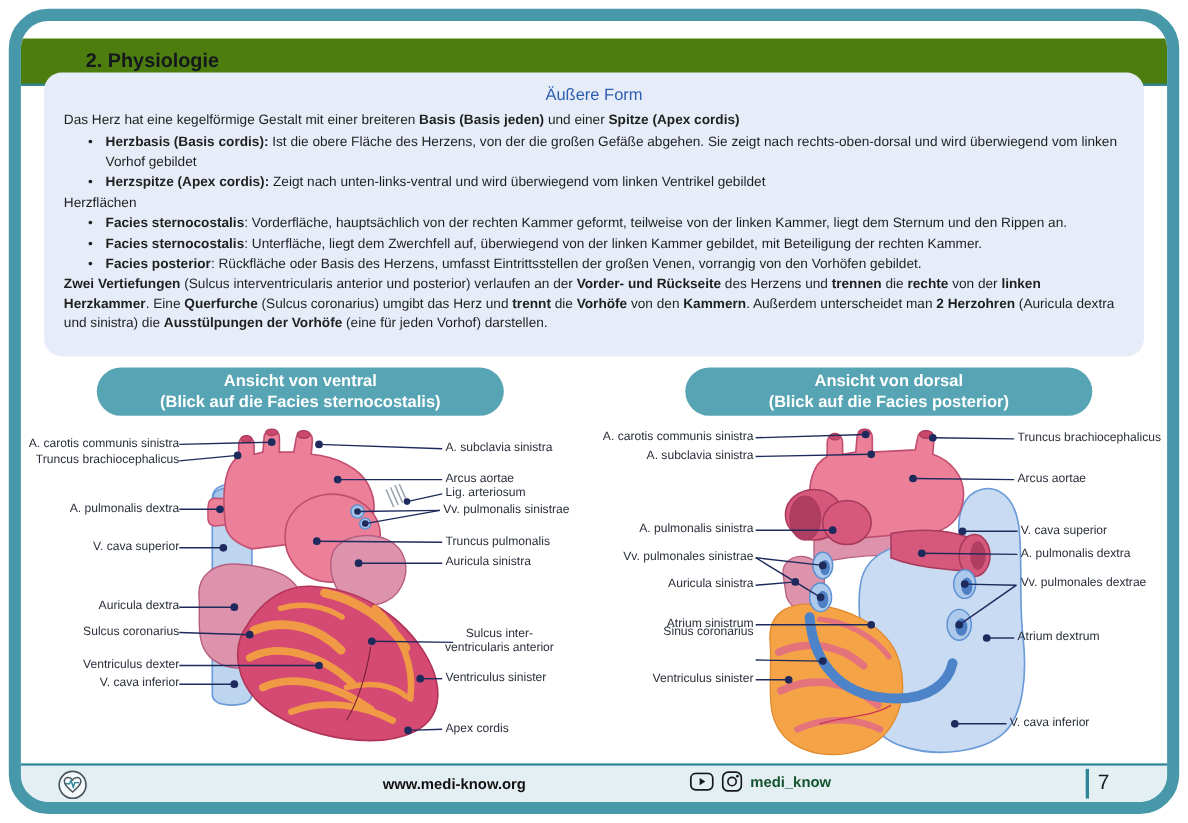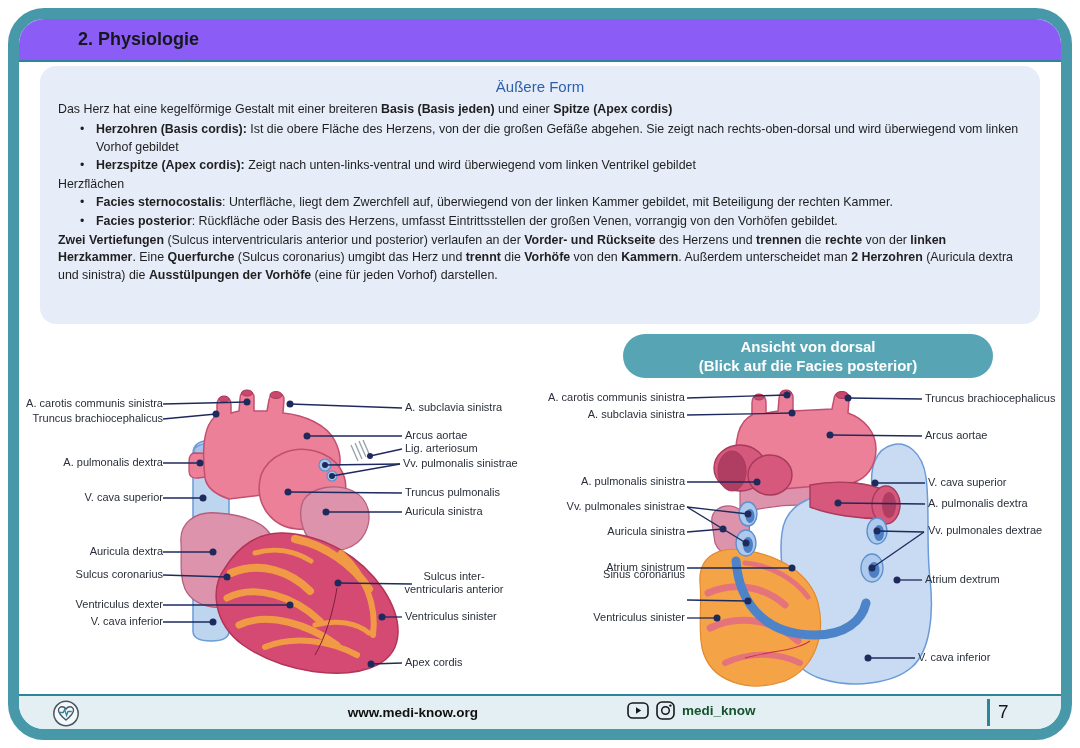--- a/index.html
+++ b/index.html
@@ -1,19 +1,19 @@
 <!DOCTYPE html>
 <html><head>
 <meta charset="utf-8">
 <style>
   html,body{margin:0;padding:0;background:#ffffff;}
   .page{position:relative;width:1080px;height:748px;background:#fff;
         font-family:"Liberation Sans",sans-serif;color:#1f1f1f;overflow:hidden;}
   .frame{position:absolute;inset:8px;border:11px solid #4799a9;border-radius:36px;background:#fff;overflow:hidden;}
-  .band-top{position:absolute;top:0;left:0;right:0;height:41px;background:#8b5cf6;border-bottom:2px solid #2e8597;}
+  .band-top{position:absolute;top:16px;left:0;right:0;height:41px;background:#4d7c0f;border-bottom:2px solid #2e8597;}
   .band-bottom{position:absolute;bottom:0;left:0;right:0;height:33px;background:#e3eff3;border-top:2px solid #2e8597;}
   .doc-title{position:absolute;left:59px;top:0;line-height:41px;font-size:18px;font-weight:bold;color:#14181d;}
   .info-box{position:absolute;left:40px;top:66px;width:1000px;height:258px;background:#e6ecf8;border-radius:16px;z-index:2;}
   .info-inner{padding:8px 18px 0 18px;font-size:12.4px;line-height:1.42;}
   .info-title{text-align:center;font-weight:normal;font-size:15px;color:#2d5fae;margin:2px 0 4px 0;}
   .info-p{margin:0 0 2px 0;}
   ul.bullets{list-style:none;margin:0;padding:0;}
   ul.bullets li{position:relative;padding-left:38px;margin:1px 0;}
   ul.bullets li::before{content:"•";position:absolute;left:22px;top:0;}
   .subhead{margin:1px 0;}
@@ -43,32 +43,35 @@
       <div class="doc-title">2. Physiologie</div>
     </div>
     <div class="band-bottom"></div>
   </div>
 
   <div class="info-box">
     <div class="info-inner">
       <div class="info-title">Äußere Form</div>
       <p class="info-p">Das Herz hat eine kegelförmige Gestalt mit einer breiteren <b>Basis (Basis jeden)</b> und einer <b>Spitze (Apex cordis)</b></p>
       <ul class="bullets">
-        <li><b>Herzohren (Basis cordis):</b> Ist die obere Fläche des Herzens, von der die großen Gefäße abgehen. Sie zeigt nach rechts-oben-dorsal und wird überwiegend vom linken Vorhof gebildet</li>
+        <li><b>Herzbasis (Basis cordis):</b> Ist die obere Fläche des Herzens, von der die großen Gefäße abgehen. Sie zeigt nach rechts-oben-dorsal und wird überwiegend vom linken Vorhof gebildet</li>
         <li><b>Herzspitze (Apex cordis):</b> Zeigt nach unten-links-ventral und wird überwiegend vom linken Ventrikel gebildet</li>
       </ul>
       <div class="subhead">Herzflächen</div>
       <ul class="bullets">
+        <li><b>Facies sternocostalis</b>: Vorderfläche, hauptsächlich von der rechten Kammer geformt, teilweise von der linken Kammer, liegt dem Sternum und den Rippen an.</li>
         <li><b>Facies sternocostalis</b>: Unterfläche, liegt dem Zwerchfell auf, überwiegend von der linken Kammer gebildet, mit Beteiligung der rechten Kammer.</li>
         <li><b>Facies posterior</b>: Rückfläche oder Basis des Herzens, umfasst Eintrittsstellen der großen Venen, vorrangig von den Vorhöfen gebildet.</li>
       </ul>
       <p class="info-p"><b>Zwei Vertiefungen</b> (Sulcus interventricularis anterior und posterior) verlaufen an der <b>Vorder- und Rückseite</b> des Herzens und <b>trennen</b> die <b>rechte</b> von der <b>linken Herzkammer</b>. Eine <b>Querfurche</b> (Sulcus coronarius) umgibt das Herz und <b>trennt</b> die <b>Vorhöfe</b> von den <b>Kammern</b>. Außerdem unterscheidet man <b>2 Herzohren</b> (Auricula dextra und sinistra) die <b>Ausstülpungen der Vorhöfe</b> (eine für jeden Vorhof) darstellen.</p>
     </div>
   </div>
 
+  <div class="banner left lbl-c">Ansicht von ventral
+(Blick auf die Facies sternocostalis)</div>
   <div class="banner right lbl-c">Ansicht von dorsal
 (Blick auf die Facies posterior)</div>
 
   <svg class="illus" style="left:165px;top:383px;" width="260" height="307" viewBox="0 0 260 307">
 
     <path d="M28 70 Q28 58 46 57 Q64 58 64 70 L64 248 Q64 258 46 258 Q28 258 28 248 Z" fill="#bdd5ef" stroke="#6b9bd8" stroke-width="1.5"></path>
     <ellipse cx="46" cy="68" rx="17" ry="8" fill="#a6c4e8" stroke="#6b9bd8" stroke-width="1.2"></ellipse>
 
     <path d="M30 70 Q24 70 24 79 L24 88 Q24 96 33 95 L64 91 L64 71 Z" fill="#ec8099" stroke="#c24f70" stroke-width="1.3"></path>
 

